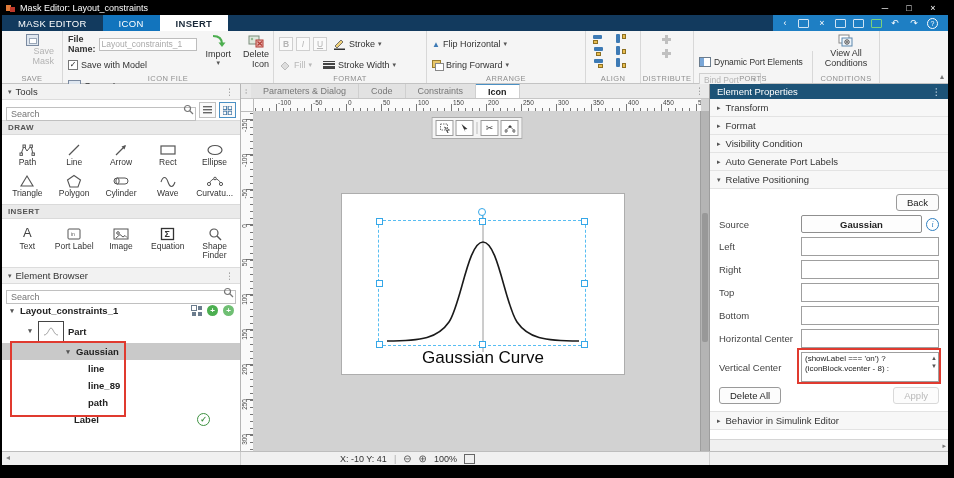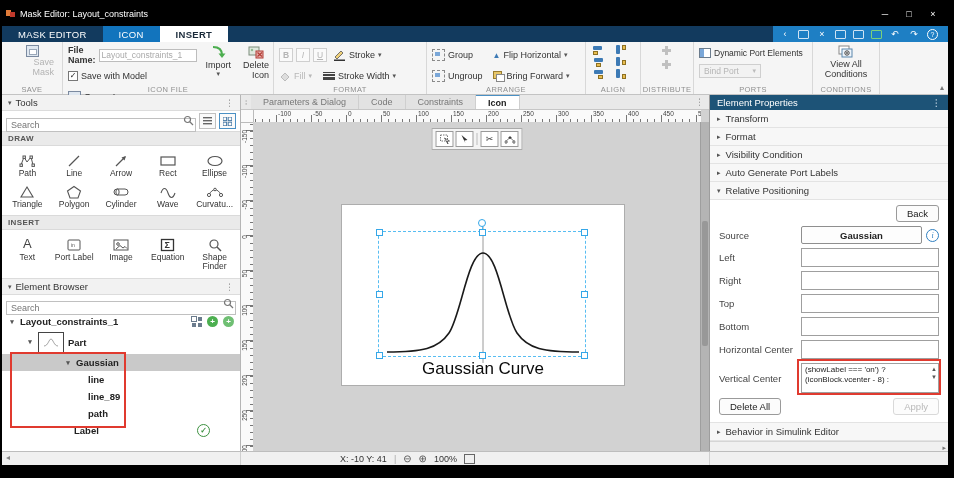--- a/index.html
+++ b/index.html
@@ -1,20 +1,20 @@
 <!DOCTYPE html>
 <html><head>
 <meta charset="utf-8">
 <style>
   html,body{margin:0;padding:0;background:#000;width:954px;height:478px;overflow:hidden;
     font-family:"Liberation Sans",sans-serif;-webkit-font-smoothing:antialiased;}
   .window{position:absolute;left:2px;top:1px;width:946px;height:464px;background:#f0f0f0;
     display:flex;flex-direction:column;overflow:hidden;}
   
-  .titlebar{height:25px;background:#000;color:#fff;display:flex;align-items:center;
+  .titlebar{height:14px;background:#000;color:#fff;display:flex;align-items:center;
     font-size:9px;padding:0 4px;flex:0 0 auto;}
   .titlebar .appico{width:10px;height:9px;margin-right:4px;display:inline-block;position:relative;}
   .titlebar .appico:before{content:"";position:absolute;left:0;top:1px;width:5px;height:6px;background:#e07b39;}
   .titlebar .appico:after{content:"";position:absolute;left:4px;top:3px;width:5px;height:5px;background:#c0392b;}
   .winbtns{margin-left:auto;display:flex;gap:2px;}
   .winbtn{width:22px;height:12px;display:flex;align-items:center;justify-content:center;color:#fff;font-size:9px;}
   
   .tabstrip{height:16px;background:#123a5e;display:flex;align-items:stretch;flex:0 0 auto;}
   .ttab{padding:0 16px;display:flex;align-items:center;font-size:9.5px;color:#fff;letter-spacing:.3px;}
   .ttab.blue{background:#1274bd;}
@@ -242,30 +242,20 @@
         </span>
         <span>Stroke Width</span>
         <span class="caret">▾</span>
       </div>
       <div class="rlabel">FORMAT</div>
     </div>
 
     <div class="rsec" style="width:148px;display:flex;gap:10px;">
       <div>
         <div class="rrow">
-          <span class="groupico"></span>
-          <span>Group</span>
-        </div>
-        <div class="rrow">
-          <span class="groupico"></span>
-          <span>Ungroup</span>
-        </div>
-      </div>
-      <div>
-        <div class="rrow">
           <span style="color:#3d7ab5;font-size:8px;">▲</span>
           <span>Flip Horizontal</span>
           <span class="caret">▾</span>
         </div>
         <div class="rrow">
           <span class="layers"></span>
           <span>Bring Forward</span>
           <span class="caret">▾</span>
         </div>
       </div>
@@ -303,21 +293,21 @@
     </div>
 
     <div class="rsec" style="width:42px;">
       <div style="display:flex;flex-direction:column;align-items:center;">
         <span class="dico"></span>
         <span class="dico"></span>
       </div>
       <div class="rlabel">DISTRIBUTE</div>
     </div>
 
-    <div class="rsec" style="width:108px;">
+    <div class="rsec" style="width:108px;margin-top:20px;">
       <div class="rrow" style="height:15px;">
         <svg width="12" height="10" viewBox="0 0 12 10">
           <rect x="0.5" y="0.5" width="11" height="9" fill="#fff" stroke="#6b7c8d"></rect>
           <rect x="1" y="1" width="4" height="8" fill="#7aa7d8"></rect>
         </svg>
         <span style="font-size:8.5px;">Dynamic Port Elements</span>
       </div>
       <div class="rrow">
         <span class="ddbox">
           <span>Bind Port</span>

